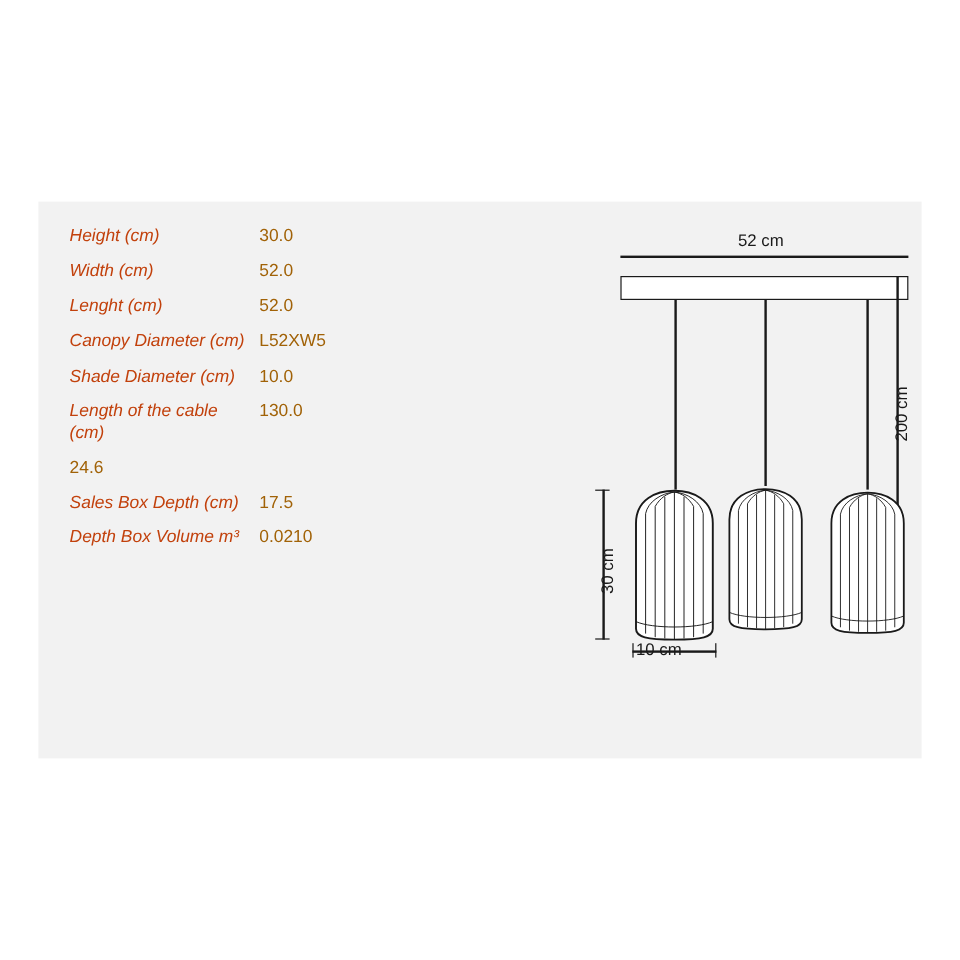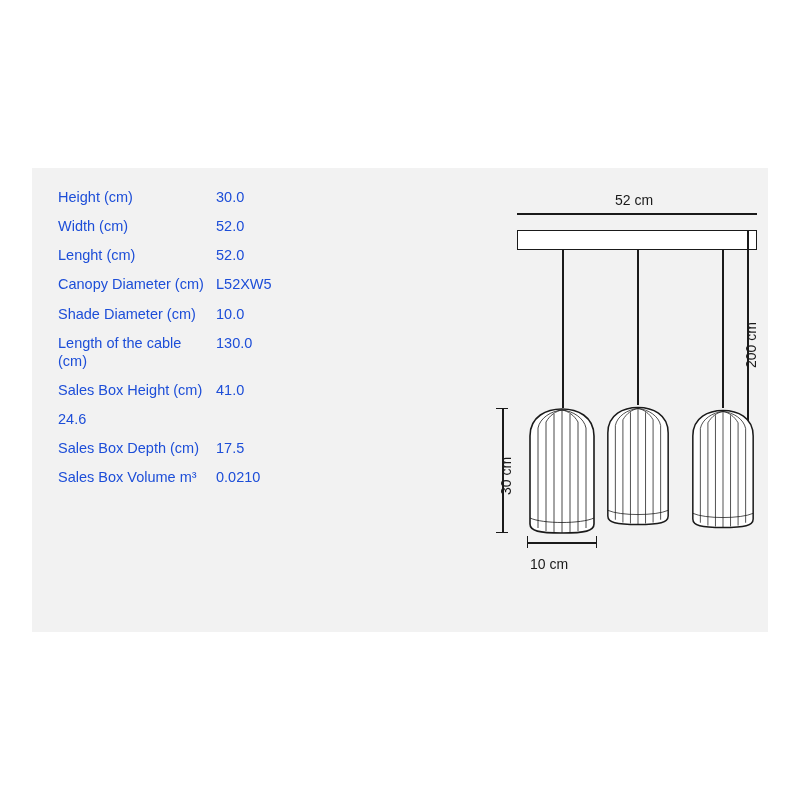--- a/index.html
+++ b/index.html
@@ -29,27 +29,28 @@
     width: 300px;
   }
   .spec-row {
     display: flex;
     align-items: flex-start;
     margin-bottom: 11px;
   }
   .spec-label {
     width: 152px;
     font-size: 14.5px;
-    color: #1d4ed8;
+    color: #c2410c;
     line-height: 1.25;
     padding-right: 6px;
+    font-style: italic;
   }
   .spec-value {
     font-size: 14.5px;
-    color: #1d4ed8;
+    color: #a16207;
     line-height: 1.25;
   }
   
   #drawing {
     position: absolute;
     left: 410px;
     top: 0;
     width: 326px;
     height: 464px;
   }
@@ -124,36 +125,32 @@
     <div class="spec-row">
       <div class="spec-label">Shade Diameter (cm)</div>
       <div class="spec-value">10.0</div>
     </div>
 
     <div class="spec-row">
       <div class="spec-label">Length of the cable (cm)</div>
       <div class="spec-value">130.0</div>
     </div>
 
-    <div class="spec-row">
-      <div class="spec-label">Sales Box Height (cm)</div>
-      <div class="spec-value">41.0</div>
-    </div>
 
     <div class="spec-row">
       <div class="spec-value">24.6</div>
     </div>
 
     <div class="spec-row">
       <div class="spec-label">Sales Box Depth (cm)</div>
       <div class="spec-value">17.5</div>
     </div>
 
     <div class="spec-row">
-      <div class="spec-label"><span>Sales Box Volume m³</span></div>
+      <div class="spec-label"><span>Depth Box Volume m³</span></div>
       <div class="spec-value">0.0210</div>
     </div>
 
   </div>
 
   <div id="drawing">
 
     <div class="ln h-line" style="left:75px; top:45px; width:240px;"></div>
     <div class="dim-text" style="left:173px; top:24px;">52 cm</div>
 
@@ -221,16 +218,16 @@
     </div>
 
     <div class="ln v-line" style="left:60px; top:240px; height:125px;"></div>
     <div class="ln thin-h" style="left:54px; top:240px; width:12px;"></div>
     <div class="ln thin-h" style="left:54px; top:364px; width:12px;"></div>
     <div class="dim-text vert" style="left:56px; top:327px;">30 cm</div>
 
     <div class="ln h-line" style="left:85px; top:374px; width:70px;"></div>
     <div class="ln thin-v" style="left:85px; top:368px; height:12px;"></div>
     <div class="ln thin-v" style="left:154px; top:368px; height:12px;"></div>
-    <div class="dim-text" style="left:88px; top:388px;">10 cm</div>
+    <div class="dim-text" style="left:88px; top:365px;">10 cm</div>
 
   </div>
 </div>
 
 </body></html>

